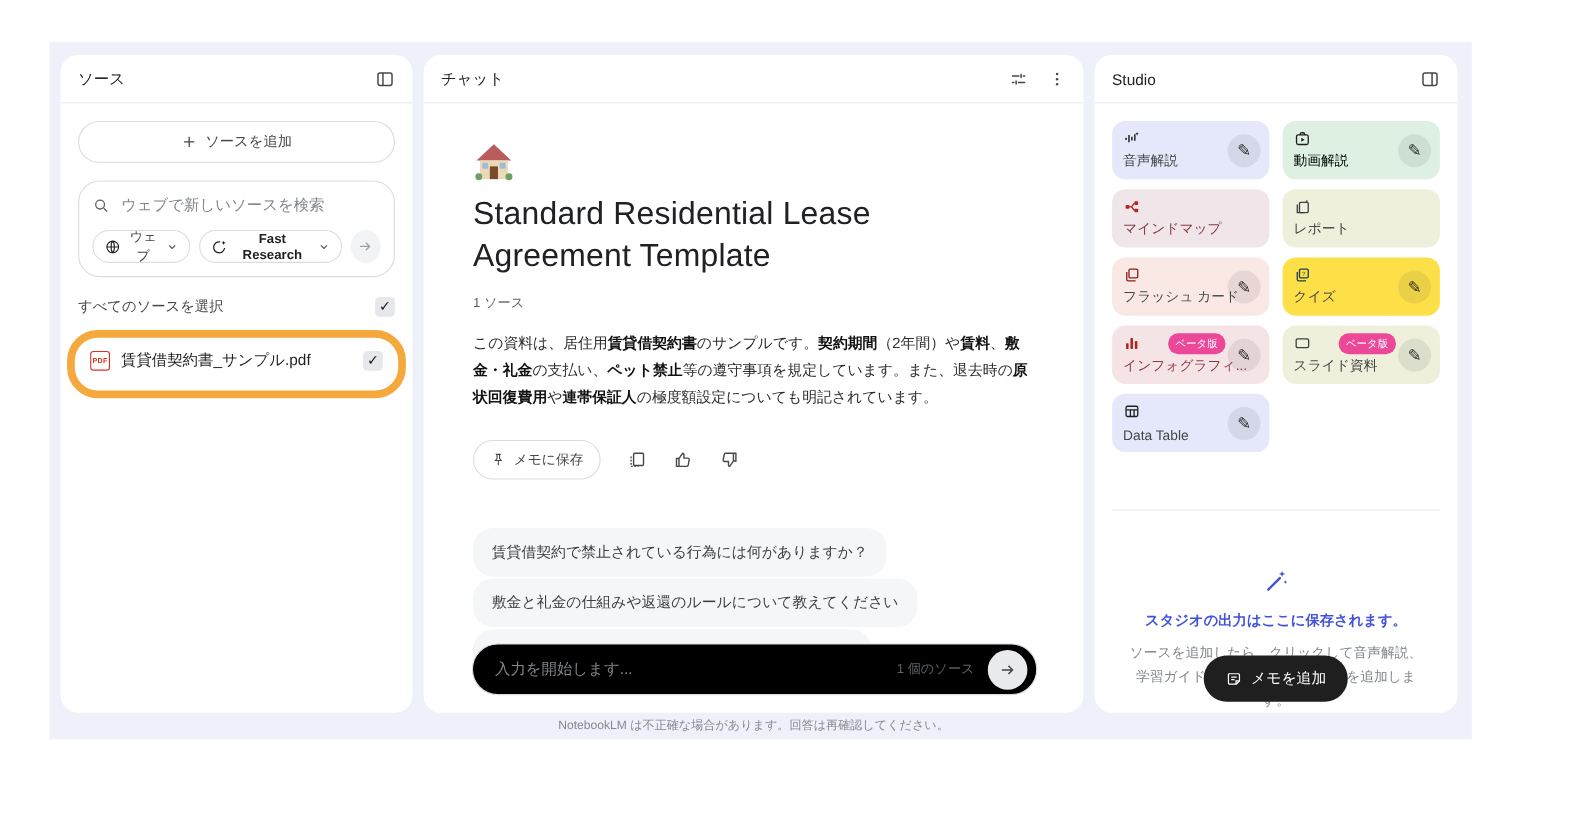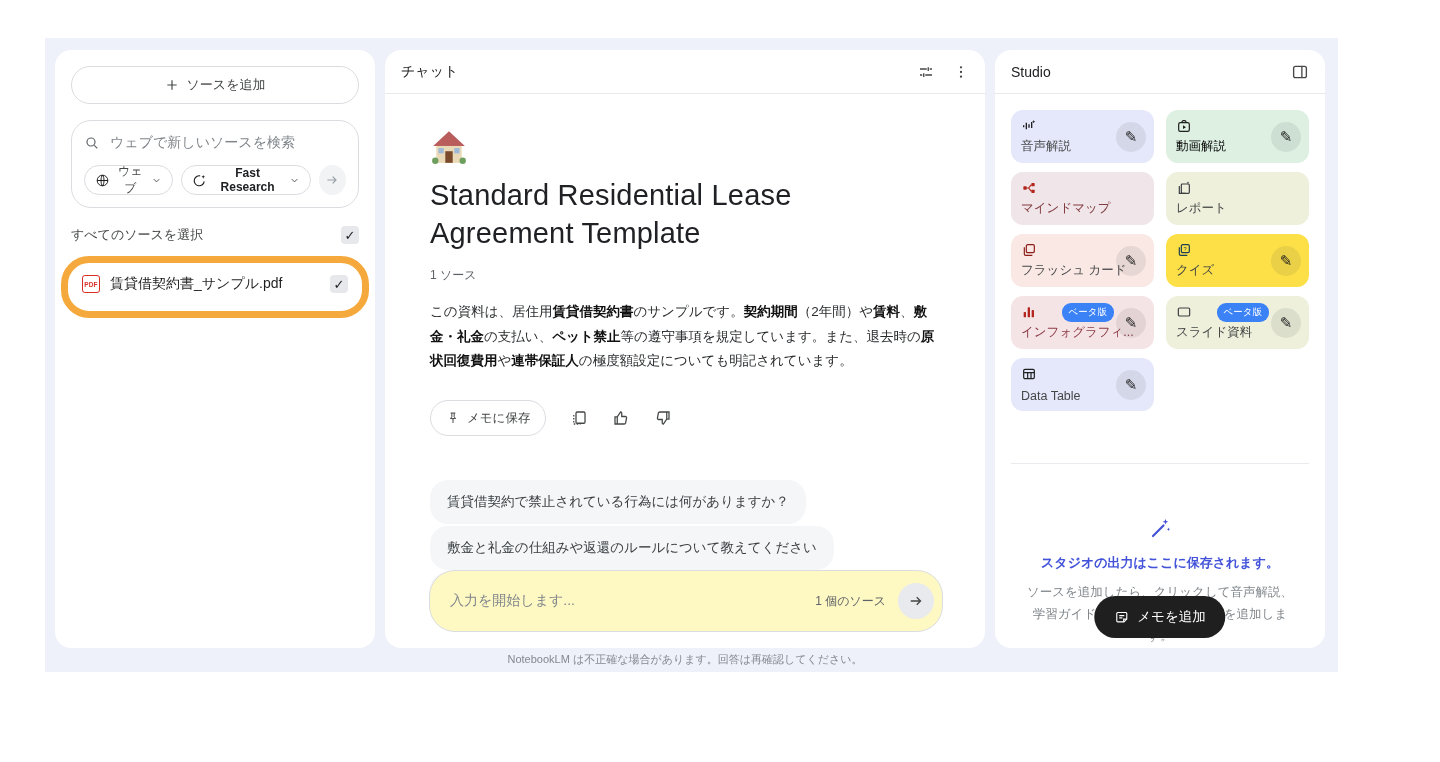--- a/index.html
+++ b/index.html
@@ -44,55 +44,66 @@
     letter-spacing:.2px; max-width:530px; }
   .src-count { margin-top:14px; font-size:12px; color:#5f6368; }
   .summary { margin-top:16px; font-size:13.5px; line-height:1.85; color:#2a2c2e; max-width:540px; }
   .summary b { color:#111; }
   .action-row { margin-top:26px; display:flex; align-items:center; gap:24px; color:#444746; }
   .save-pill { display:flex; align-items:center; gap:7px; height:36px; padding:0 15px;
     border:1px solid #dadce0; border-radius:18px; background:#fff; font-size:12.5px; color:#444746; cursor:pointer; }
   .sugg-list { margin-top:44px; display:flex; flex-direction:column; align-items:flex-start; gap:2px; }
   .sugg { background:#f5f6f8; border:none; border-radius:18px; padding:13px 17px;
     font-size:13.5px; color:#3c4043; cursor:pointer; text-align:left; }
-  .chat-input { position:absolute; left:44px; right:42px; bottom:16px; height:62px;
-    border:1px solid #dadce0; border-radius:26px; background:#fef9c3;
+  .chat-input { position:absolute; left:44px; right:42px; bottom:16px; height:47px;
+    border:1px solid #dadce0; border-radius:26px; background:#000000;
     display:flex; align-items:center; padding:0 8px 0 20px; }
   .chat-input .ph { flex:1; font-size:14px; color:#80868b; }
   .chat-input .cnt { font-size:12px; color:#5f6368; margin-right:12px; }
   .send-circle { width:36px; height:36px; border-radius:50%; background:#e9eaee; border:none;
     display:flex; align-items:center; justify-content:center; color:#444746; cursor:pointer; }
   .footer-note { position:absolute; left:385px; width:600px; top:652px; text-align:center;
     font-size:11px; color:#85898f; }
 
   
   .cards { display:grid; grid-template-columns:1fr 1fr; gap:9px 12px; padding:16px; }
   .card { position:relative; height:53px; border-radius:12px; padding:8px 10px;
     display:flex; flex-direction:column; justify-content:space-between; cursor:pointer; }
   .card .lbl { font-size:12.5px; }
   .pencil { position:absolute; right:8px; top:50%; transform:translateY(-50%);
     width:30px; height:30px; border-radius:50%; background:rgba(68,71,70,.10);
     display:flex; align-items:center; justify-content:center; font-size:15px; color:#1f1f1f; border:none; cursor:pointer; }
-  .beta { position:absolute; top:7px; right:40px; background:#3b82f6; color:#fff;
+  .beta { position:absolute; top:7px; right:40px; background:#ec4899; color:#fff;
     font-size:9.5px; padding:3px 7px; border-radius:9px; white-space:nowrap;text-align:center; }
   .studio-div { border-top:1px solid #e9eaee; margin:36px 16px 0; }
   .studio-empty { margin-top:52px; text-align:center; padding:0 26px; }
   .studio-empty .ttl { margin-top:10px; font-size:13px; font-weight:bold; color:#4152d9; }
   .studio-empty .bdy { margin-top:10px; font-size:12.5px; line-height:1.75; color:#80868b; }
   .addnote-btn { position:absolute; left:50%; transform:translateX(-50%); bottom:10px;
     height:42px; padding:0 20px; background:#1f1f1f; color:#fff; border:none; border-radius:21px;
     display:flex; align-items:center; gap:8px; font-size:13.5px; cursor:pointer; }
   svg { display:block; }
 </style>
 </head>
 <body>
 
 <div class="app-bg"></div>
 
 <section class="panel panel-sources">
+  <div class="panel-header">
+    <span class="panel-title">ソース</span>
+    <button class="iconbtn">
+      <span>
+        <svg width="18" height="18" viewBox="0 0 24 24" fill="none" stroke="currentColor" stroke-width="1.8">
+            <rect x="3.5" y="4.5" width="17" height="15" rx="2.5"></rect>
+            <line x1="9.5" y1="4.5" x2="9.5" y2="19.5"></line>
+          </svg>
+      </span>
+    </button>
+  </div>
 
   <button class="add-src-btn">
     <span>
       <svg width="14" height="14" viewBox="0 0 24 24" stroke="#444746" stroke-width="2" fill="none">
           <path d="M12 4v16M4 12h16"></path>
         </svg>
     </span>
     <span>ソースを追加</span>
   </button>
 

